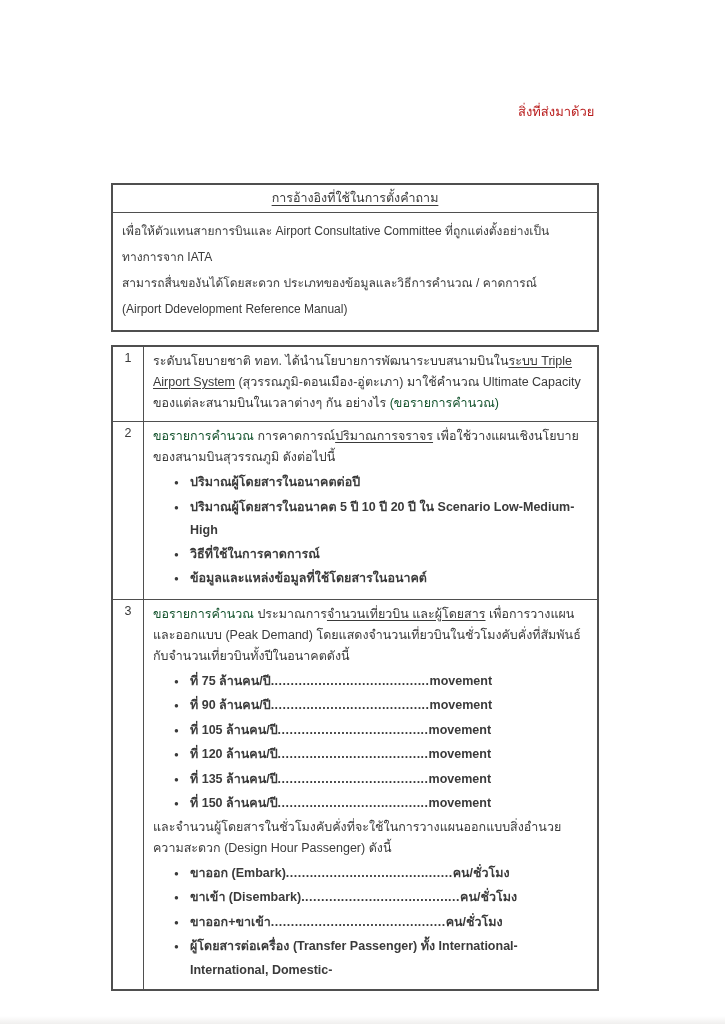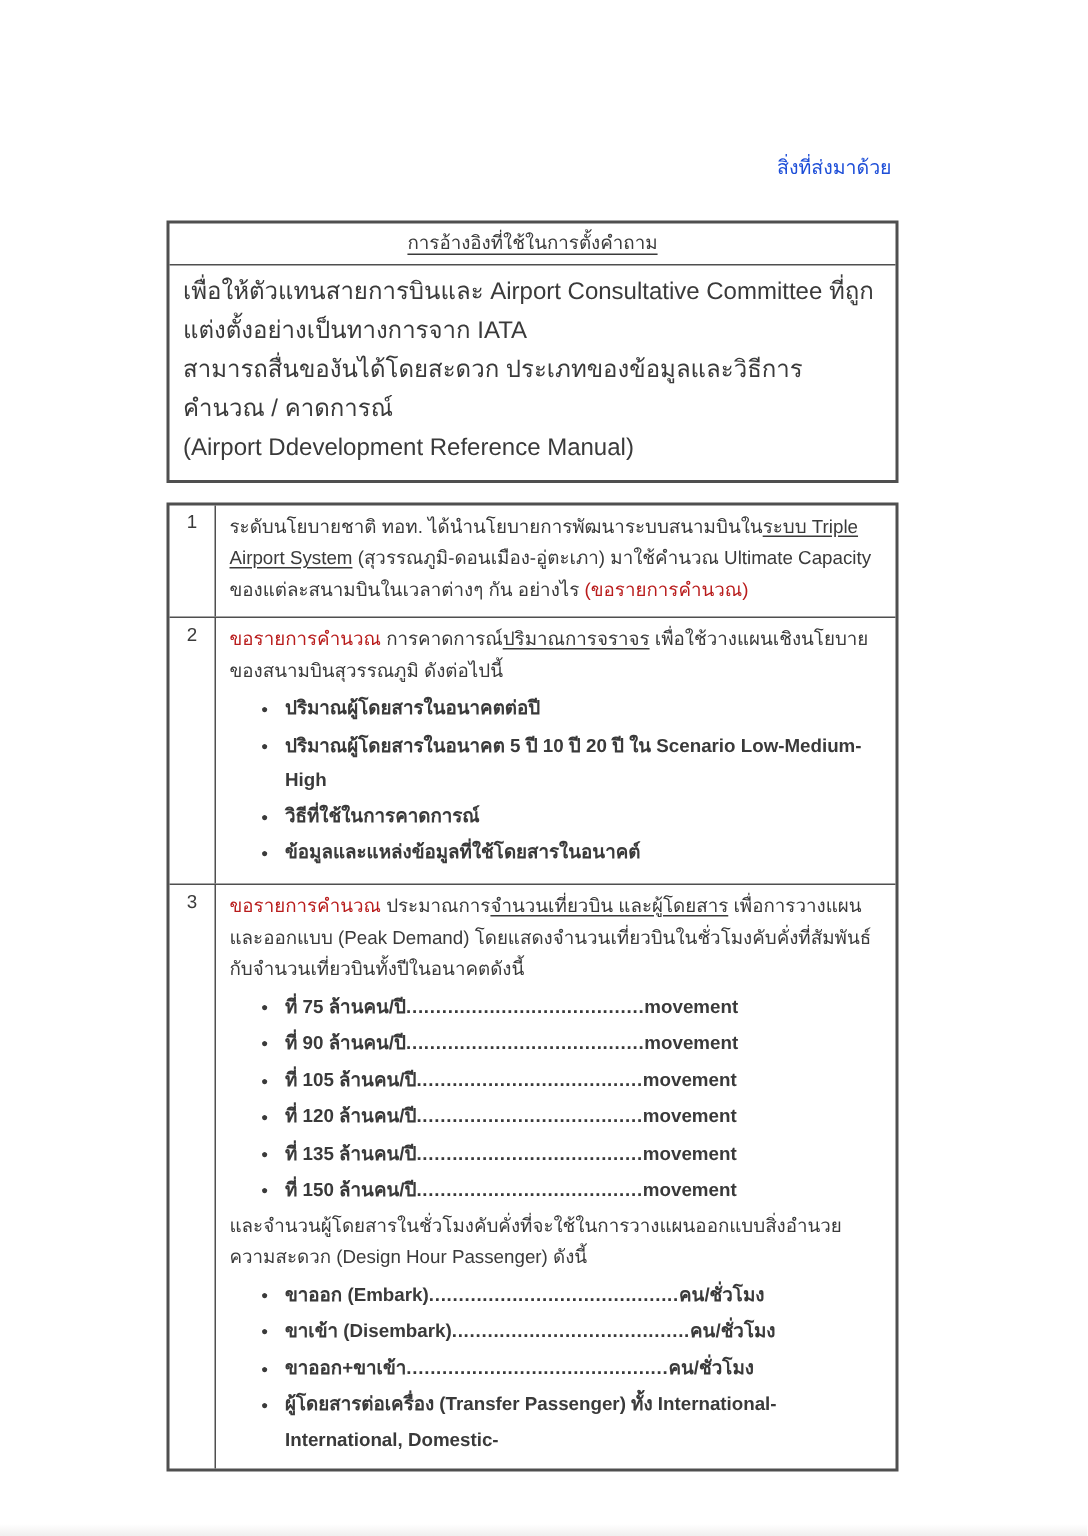--- a/index.html
+++ b/index.html
@@ -8,47 +8,47 @@
     background:#ffffff;
     font-family:"Liberation Sans", sans-serif;
     color:#3a3a3a;
     position:relative;
     overflow:hidden;
   }
   .attachment-note{
     position:absolute;
     top:101px;left:518px;
     font-size:13px;
-    color:#1d4ed8;
+    color:#b91c1c;
     white-space:nowrap;
   }
   .content{
     padding-top:147px;
   }
   .doc-table{
     width:488px;
     margin-left:111px;
     border:2px solid #4f4f4f;
     box-sizing:border-box;
     background:#fff;
   }
-  .ref-table{ margin-bottom:13px; }
+  .ref-table{ margin-bottom:13px;margin-top:36px; }
   .tbl-title{
     text-align:center;
     font-size:12.5px;
     padding:3px 4px 4px;
     border-bottom:1.5px solid #4f4f4f;
   }
   .tbl-title .u{
     text-decoration:underline;
     text-underline-offset:3px;
   }
   .ref-body{
     padding:5px 10px 8px 9px;
-    font-size:16px;
+    font-size:12px;
     line-height:26px;
   }
   .q-row{
     display:flex;
     border-top:1.5px solid #4f4f4f;
   }
   .q-row:first-of-type{ border-top:none; }
   .q-no{
     width:31px;min-width:31px;
     border-right:1.5px solid #4f4f4f;
@@ -57,21 +57,21 @@
     font-size:12.5px;
     box-sizing:border-box;
   }
   .q-content{
     flex:1;
     padding:4px 9px 7px 9px;
     font-size:12.5px;
     line-height:21px;
   }
   .u{ text-decoration:underline; text-underline-offset:2px; }
-  .red{ color:#b91c1c; }
+  .red{ color:#14532d; }
   .blist{ margin-top:3px; }
   .bitem{
     display:flex;
     align-items:baseline;
     margin-left:21px;
     line-height:23.5px;
   }
   .blt{
     width:16px;min-width:16px;
     font-size:8px;

